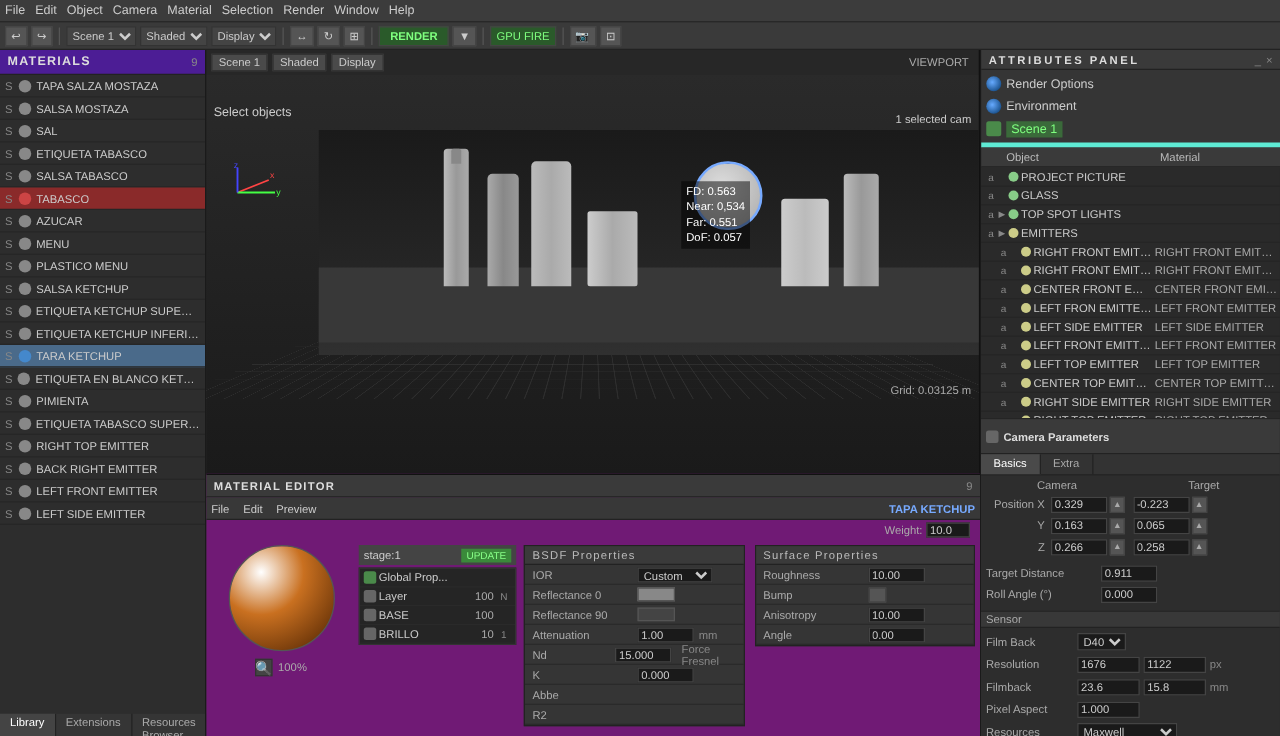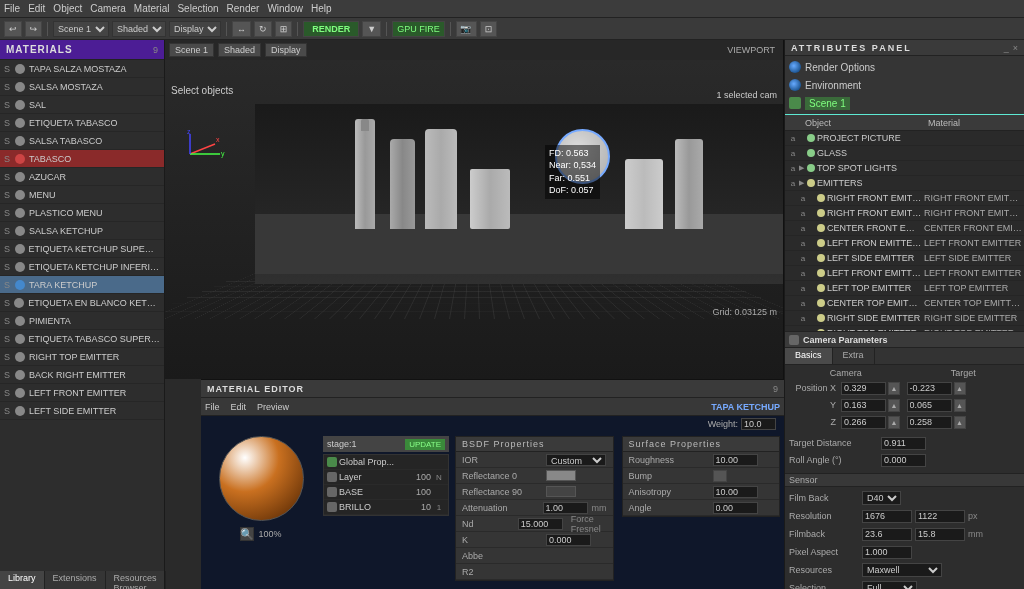--- a/index.html
+++ b/index.html
@@ -270,21 +270,21 @@
     }
     .right-panel-title {
       font-size: 9px;
       font-weight: bold;
       color: #ddd;
       letter-spacing: 2px;
       text-transform: uppercase;
     }
     .render-options-section {
       background: #353535;
-      border-bottom: 1px solid #5eead4;
+      border-bottom: 4px solid #5eead4;
       padding: 2px 4px;
     }
     .render-options-row {
       display: flex;
       align-items: center;
       height: 18px;
       gap: 4px;
     }
     .ro-icon {
       width: 12px;
@@ -372,21 +372,21 @@
 
     
     .camera-params {
       background: #2d2d2d;
       border-top: 1px solid #222;
       flex: 1;
       overflow-y: auto;
     }
     .cam-section-header {
       background: #3a3a3a;
-      height: 16px;
+      height: 28px;
       display: flex;
       align-items: center;
       padding: 0 4px;
       gap: 4px;
       border-bottom: 1px solid #222;
     }
     .cam-section-icon {
       width: 10px;
       height: 10px;
       border-radius: 2px;
@@ -891,21 +891,21 @@
         </div>
 
         <div class="select-objects-label">Select objects</div>
 
         <div class="selected-cam-label">1 selected cam</div>
 
         <div class="grid-label">Grid: 0.03125 m</div>
       </div>
     </div>
 
-    <div style="height:210px;background:#0f172a;border-top:1px solid #111;position:relative;display:flex;flex-direction:column;margin-left:36px;">
+    <div style="height:210px;background:#701a75;border-top:1px solid #111;position:relative;display:flex;flex-direction:column;">
 
       <div class="mat-editor-header">
         <span class="mat-editor-title">MATERIAL EDITOR</span>
         <span style="font-size:9px;color:#888;">9</span>
       </div>
 
       <div class="mat-toolbar">
         <span style="font-size:9px;color:#ccc;">File</span>
         <span style="font-size:9px;color:#ccc;margin-left:8px;">Edit</span>
         <span style="font-size:9px;color:#ccc;margin-left:8px;">Preview</span>

